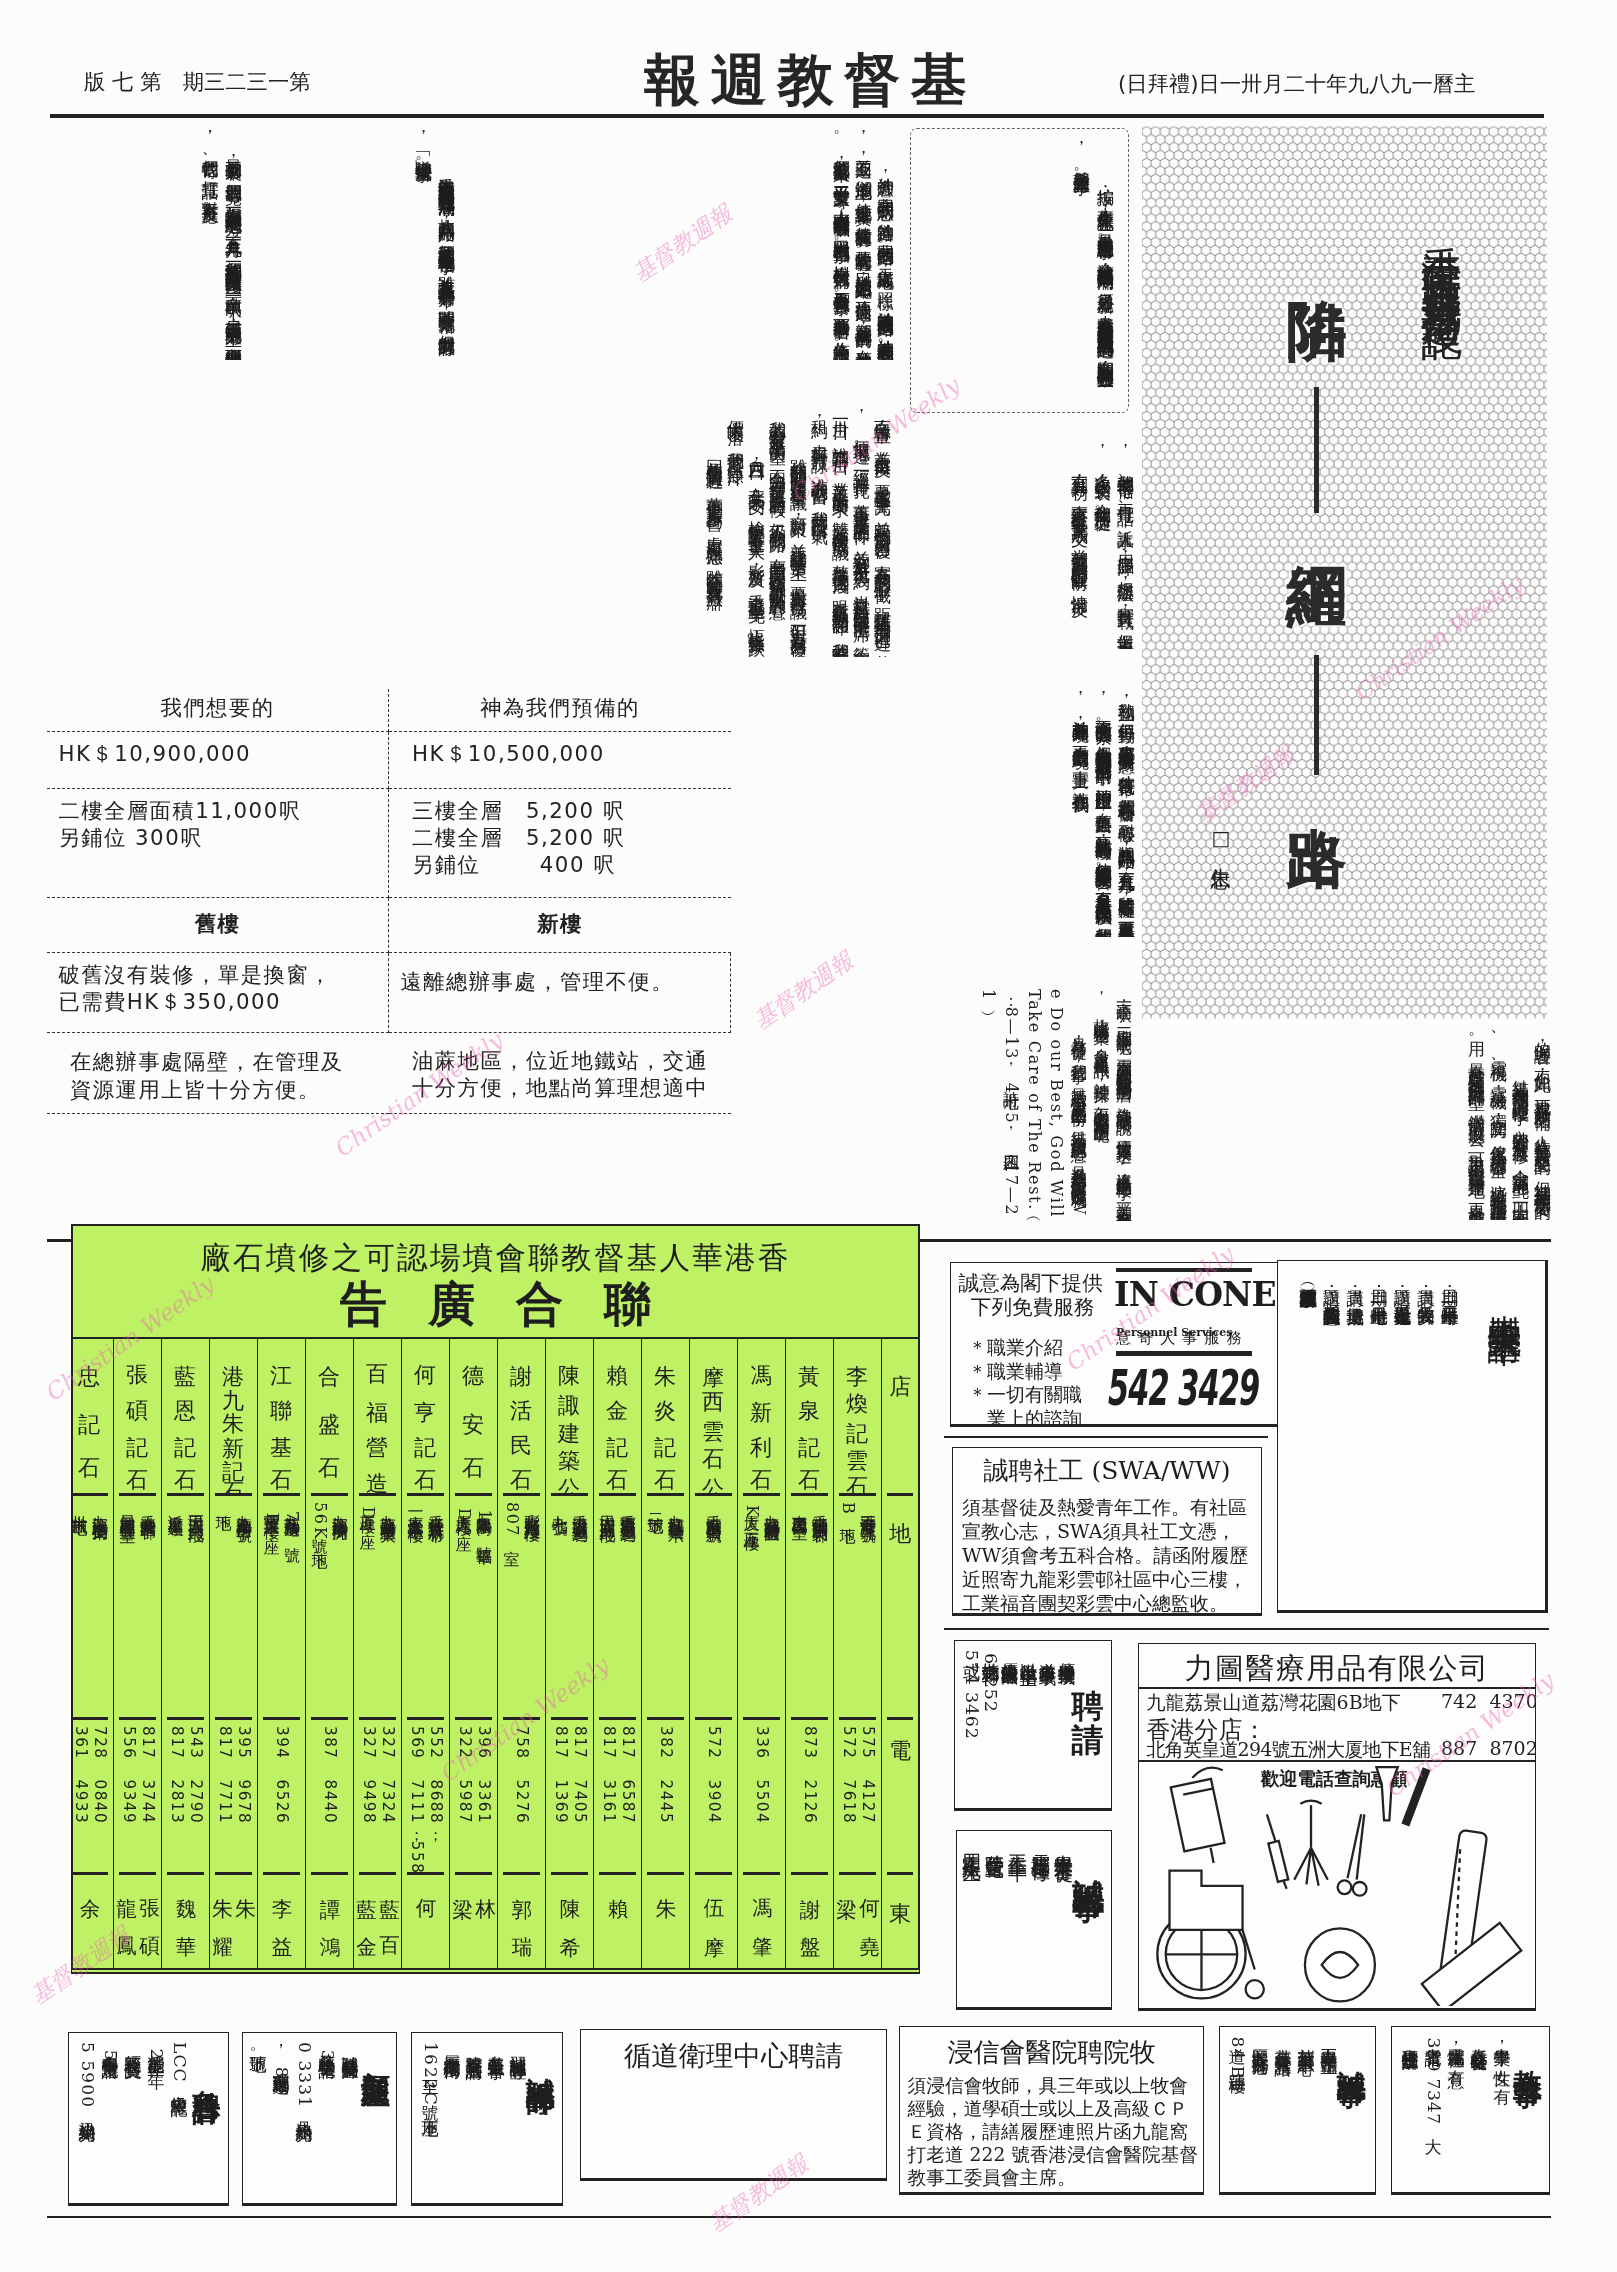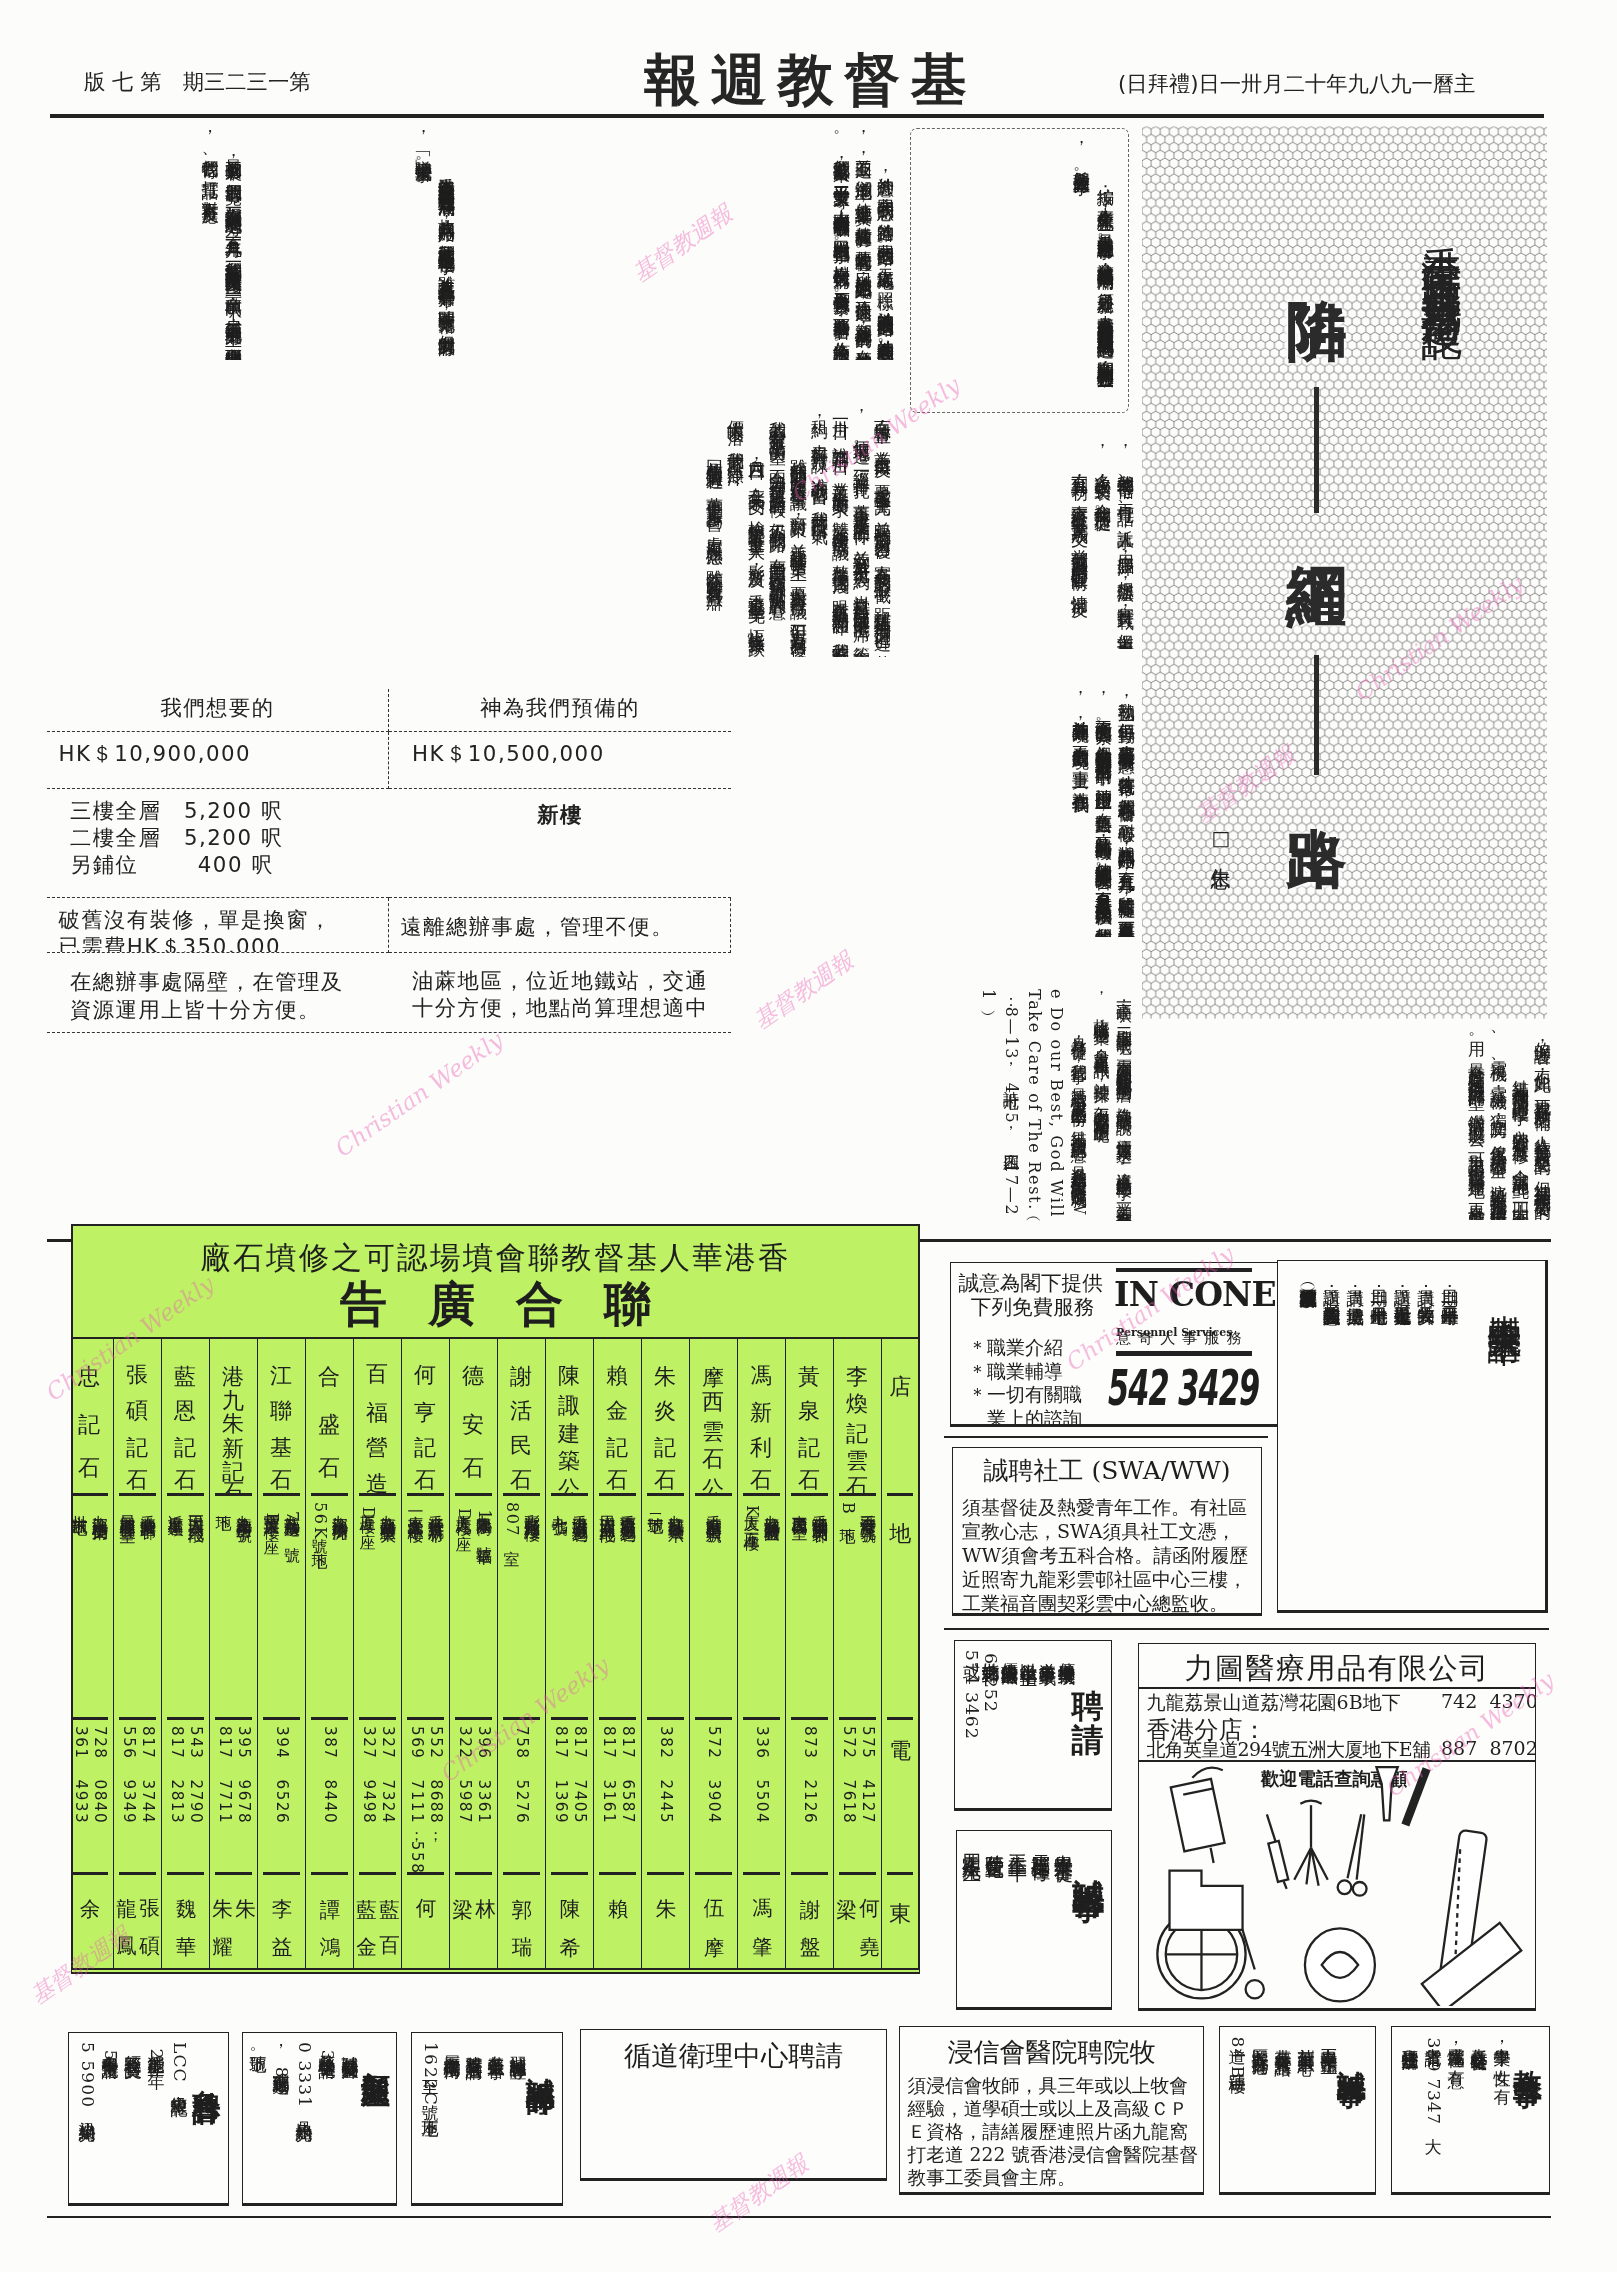--- a/index.html
+++ b/index.html
@@ -105,35 +105,40 @@
   <div class="cell l c hdr">我們想要的</div>
   <div class="cell r c hdr">神為我們預備的</div>
 
   <div class="cell l">
       <span class="line">HK＄10,900,000</span>
     </div>
   <div class="cell r">
       <span class="line">HK＄10,500,000</span>
     </div>
 
+  <div class="cell l">
+    <span class="line">二樓全層面積11,000呎</span>
+    <span class="line">另鋪位 300呎</span>
+  </div>
   <div class="cell r">
     <div class="kv">
         <span class="k">三樓全層</span>
         <span class="val">5,200 呎</span>
       </div>
     <div class="kv">
         <span class="k">二樓全層</span>
         <span class="val">5,200 呎</span>
       </div>
     <div class="kv">
         <span class="k">另鋪位</span>
         <span class="val">400 呎</span>
       </div>
   </div>
 
+  <div class="cell l c bold" style="padding-top:12.2px">舊樓</div>
   <div class="cell r c bold" style="padding-top:12.2px">新樓</div>
 
   <div class="cell l">
     <span class="line">破舊沒有裝修，單是換窗，</span>
     <span class="line">已需費HK＄350,000</span>
   </div>
 
   <div class="cell l" style="padding-top:15.2px">
     <span class="line">遠離總辦事處，管理不便。</span>
   </div>

